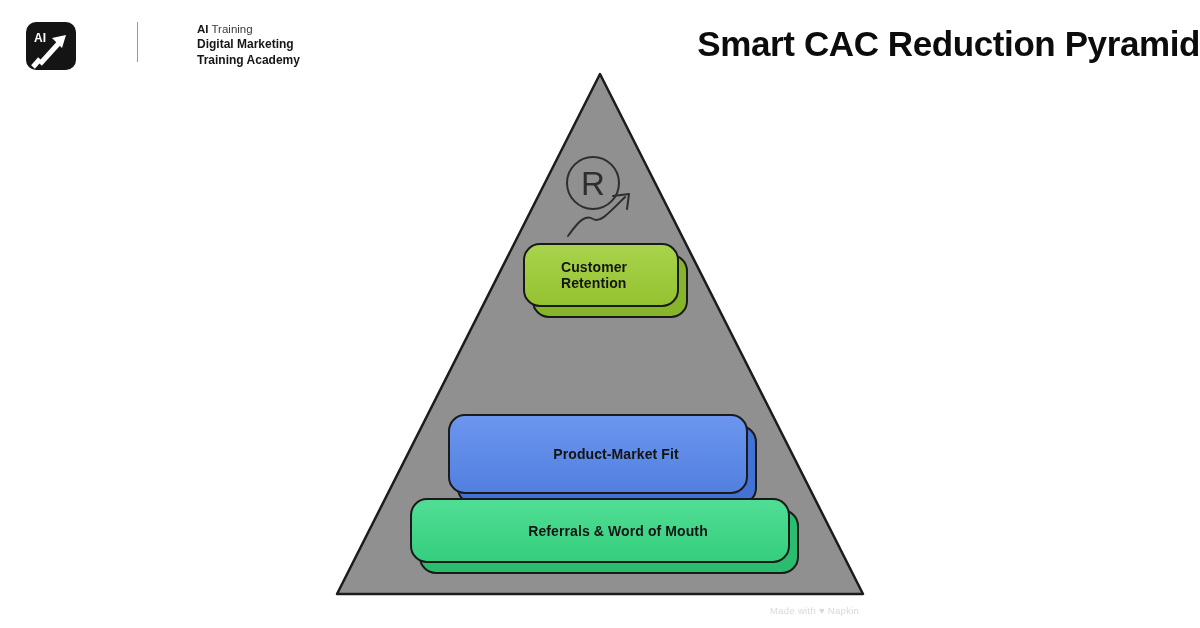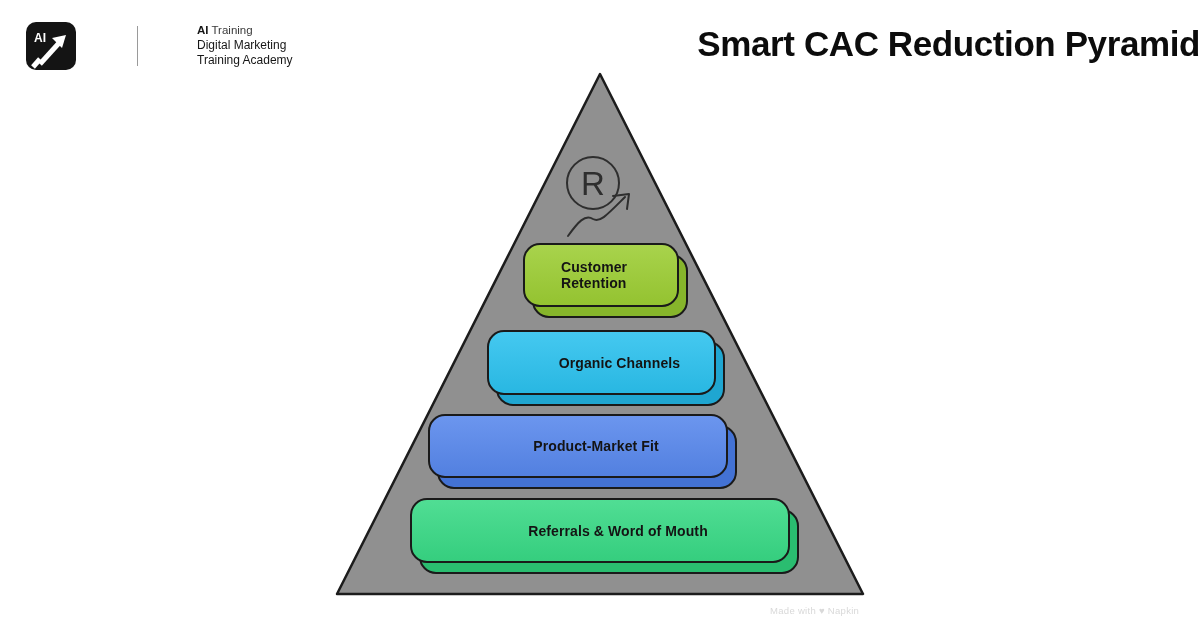--- a/index.html
+++ b/index.html
@@ -16,21 +16,20 @@
     background: #ffffff;
     overflow: hidden;
   }
 
   
   .logo {
     position: absolute;
     left: 26px;
     top: 22px;
     display: flex;
-    align-items: center;
     gap: 48px;
   }
   .logo-badge {
     width: 50px;
     height: 48px;
     background: #141414;
     border-radius: 10px;
     position: relative;
     flex-shrink: 0;
   }
@@ -42,21 +41,21 @@
     margin: 0 11px 0 13px;
   }
   .logo-text {
     font-size: 11.5px;
     line-height: 1.3;
     color: #1b1b1b;
     white-space: nowrap;
   }
   .logo-line1 { font-weight: 400; color: #3a3a3a; }
   .logo-line1 .b { font-weight: 700; color: #161616; margin-right: 3px; }
-  .logo-line2, .logo-line3 { font-weight: 400; font-size: 12px; color: #161616; }
+  .logo-line2, .logo-line3 { font-weight: 700; font-size: 12px; color: #161616; }
 
   
   .title {
     position: absolute;
     left: 0;
     right: 0;
     top: 24px;
     text-align: right;
     font-size: 35px;
     font-weight: 700;
@@ -97,21 +96,21 @@
     padding-left: 36px;
   }
   .card-front span {
     font-size: 14px;
     font-weight: 700;
     color: #141414;
     letter-spacing: 0.1px;
   }
   .lvl-1 { left: 523px; top: 243px; width: 156px; height: 64px; }
   .lvl-2 { left: 487px; top: 330px; width: 229px; height: 65px; }
-  .lvl-3 { left: 428px; top: 414px; width: 300px; height: 64px; }
+  .lvl-3 { left: 448px; top: 414px; width: 300px; height: 80px; }
   .lvl-4 { left: 410px; top: 498px; width: 380px; height: 65px; }
 
   
   .watermark {
     position: absolute;
     left: 770px;
     top: 605px;
     width: 150px;
     font-size: 9.5px;
     color: #d9d9d9;
@@ -152,26 +151,20 @@
     <text x="593" y="195" text-anchor="middle" fill="#2e2e2e" font-size="33" font-family="Liberation Sans, sans-serif" font-weight="400" stroke="none">R</text>
   </svg>
 
   <div class="level lvl-1">
     <div class="card-back" style="background-color: rgb(134, 181, 43);"></div>
     <div class="card-front" style="background-color: rgb(156, 205, 51);">
       <span>Customer Retention</span>
     </div>
   </div>
 
-  <div class="level lvl-2">
-    <div class="card-back" style="background-color: rgb(31, 166, 209);"></div>
-    <div class="card-front" style="background-color: rgb(43, 193, 238);">
-      <span>Organic Channels</span>
-    </div>
-  </div>
 
   <div class="level lvl-3">
     <div class="card-back" style="background-color: rgb(67, 114, 212);"></div>
     <div class="card-front" style="background-color: rgb(87, 135, 236);">
       <span>Product-Market Fit</span>
     </div>
   </div>
 
   <div class="level lvl-4">
     <div class="card-back" style="background-color: rgb(42, 189, 112);"></div>

